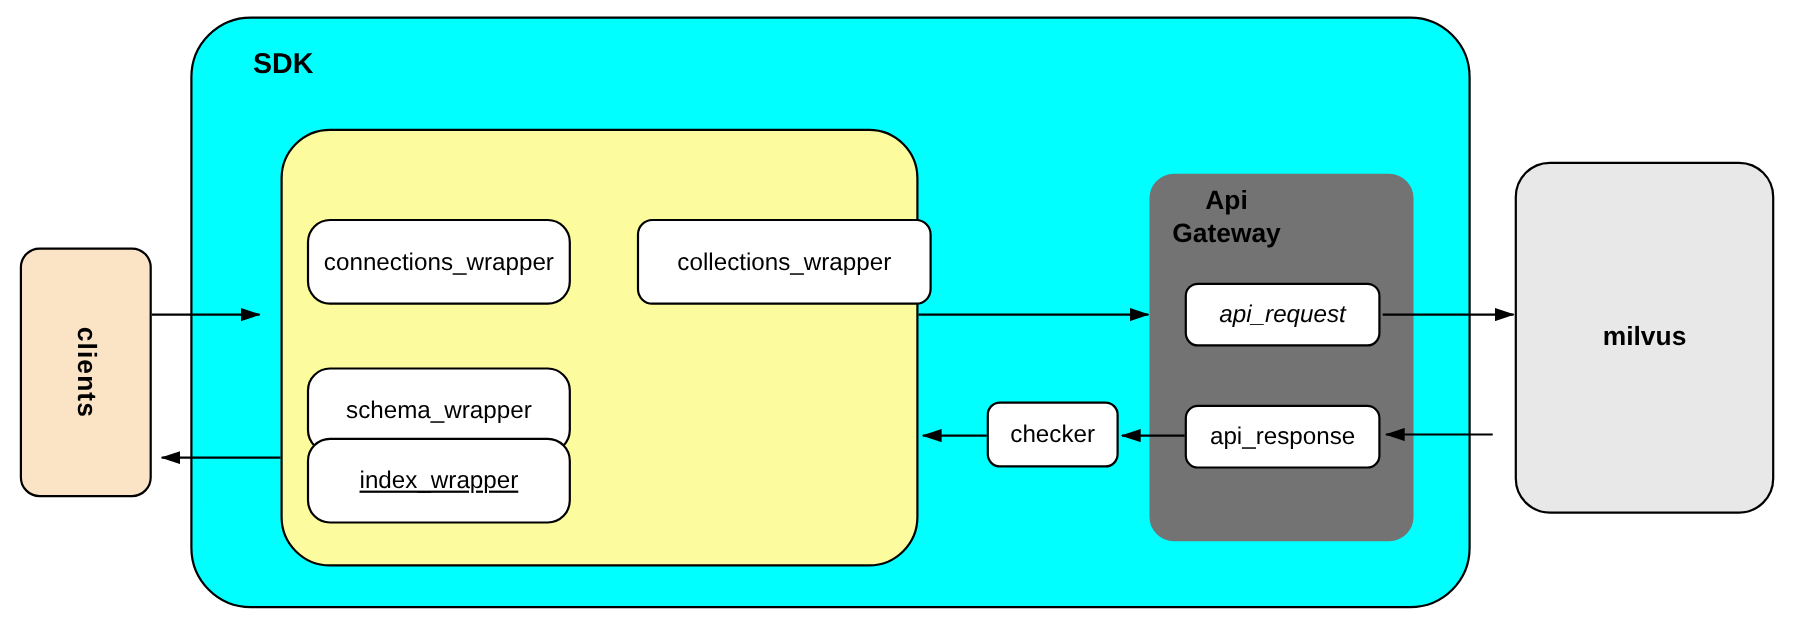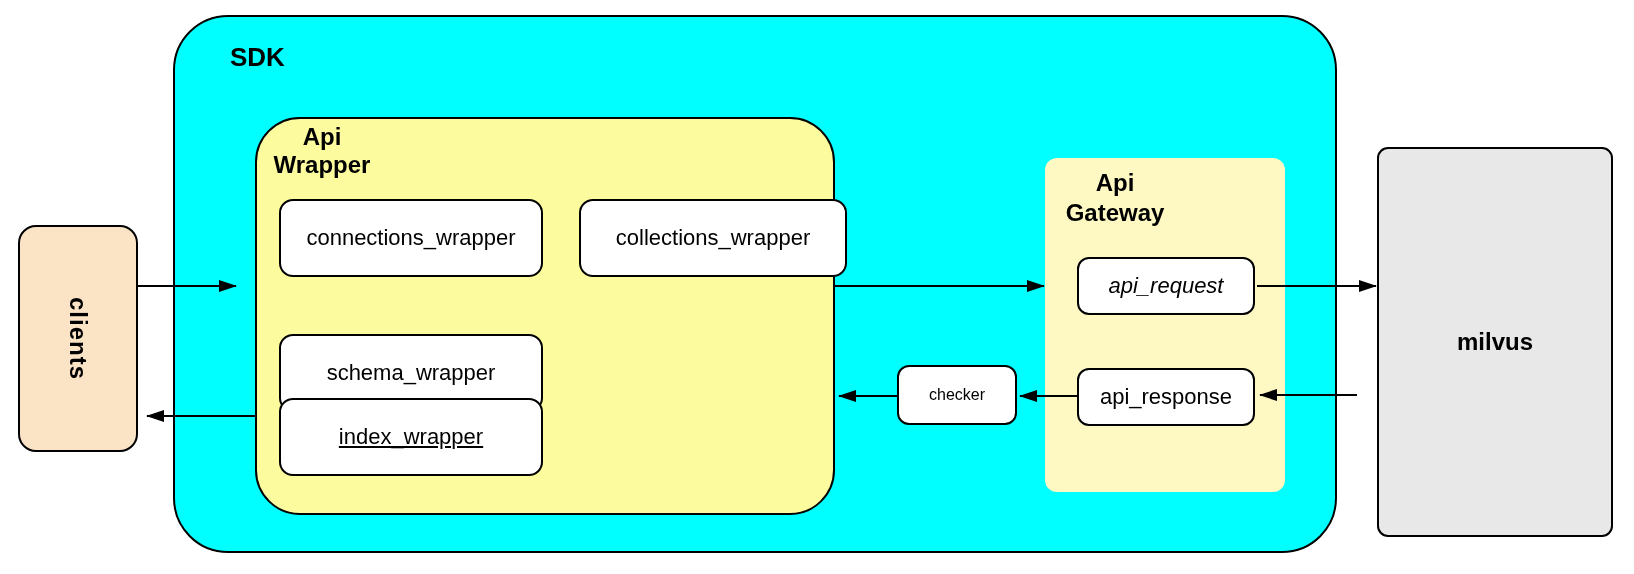--- a/index.html
+++ b/index.html
@@ -38,74 +38,74 @@
     border: 2.5px solid #000000;
     border-radius: 45px;
   }
   .api-wrapper-label {
     position: absolute; left: 10px; top: 4px; width: 110px;
     text-align: center;
     font-size: 24px; font-weight: bold; line-height: 1.15;
   }
   .api-gateway {
     left: 1045px; top: 158px; width: 240px; height: 334px;
-    background: #fef9c3;
+    background: #737373;
     border: none;
-    border-radius: 12px;
+    border-radius: 22px;
   }
   .api-gateway-label {
     position: absolute; left: 20px; top: 10px; width: 100px;
     text-align: center;
     font-size: 24px; font-weight: bold; line-height: 1.25;
   }
   
   .white-box {
     position: absolute;
     box-sizing: border-box;
     background: #ffffff;
     border: 2px solid #000000;
     border-radius: 14px;
     display: flex; align-items: center; justify-content: center;
     font-size: 22px;
     white-space: nowrap;
   }
-  .w-col1 { left: 22px;  width: 264px; }
+  .w-col1 { left: 22px;  width: 240px; border-radius: 21px; }
   .w-col2 { left: 322px; width: 268px; }
   .w-row1 { top: 80px;  height: 78px; }
   .w-row2 { top: 179px; height: 78px; margin-top: 36px; }
   .w-row3 { top: 279px; height: 78px; text-decoration: underline; }
   .g-box { left: 32px; width: 178px; height: 58px; border-radius: 12px; }
   .g-request  { top: 99px; font-style: italic; }
   .g-response { top: 210px; }
   .checker {
     left: 897px; top: 365px; width: 120px; height: 60px;
     background: #ffffff;
     border: 2px solid #000000;
     border-radius: 12px;
     display: flex; align-items: center; justify-content: center;
-    font-size: 16px;
+    font-size: 22px;
   }
   
   .clients {
     left: 18px; top: 225px; width: 120px; height: 227px;
     background: #fbe3c6;
     border: 2.5px solid #000000;
     border-radius: 18px;
     display: flex; align-items: center; justify-content: center;
   }
   .clients-text {
     writing-mode: vertical-rl;
     font-size: 24px; font-weight: bold;
     letter-spacing: 1px;
   }
   .milvus {
-    left: 1377px; top: 147px; width: 236px; height: 390px;
+    left: 1377px; top: 147px; width: 236px; height: 320px;
     background: #e8e8e8;
     border: 2.5px solid #000000;
-    border-radius: 11px;
+    border-radius: 32px;
     display: flex; align-items: center; justify-content: center;
     font-size: 24px; font-weight: bold;
   }
   
   .edges {
     position: absolute; left: 0; top: 0;
     width: 1634px; height: 574px;
     pointer-events: none;
   }
   .edge { stroke: #000000; stroke-width: 2px; }
@@ -117,21 +117,20 @@
 
   <div class="node sdk">
     <div class="sdk-label">SDK</div>
   </div>
 
   <div class="node clients">
     <span class="clients-text">clients</span>
   </div>
 
   <div class="node api-wrapper">
-    <div class="api-wrapper-label">Api Wrapper</div>
     <div class="white-box w-col1 w-row1">connections_wrapper</div>
     <div class="white-box w-col2 w-row1">collections_wrapper</div>
     <div class="white-box w-col1 w-row2">schema_wrapper</div>
     <div class="white-box w-col1 w-row3">index_wrapper</div>
   </div>
 
   <div class="node checker">checker</div>
 
   <div class="node api-gateway">
     <div class="api-gateway-label">Api Gateway</div>

